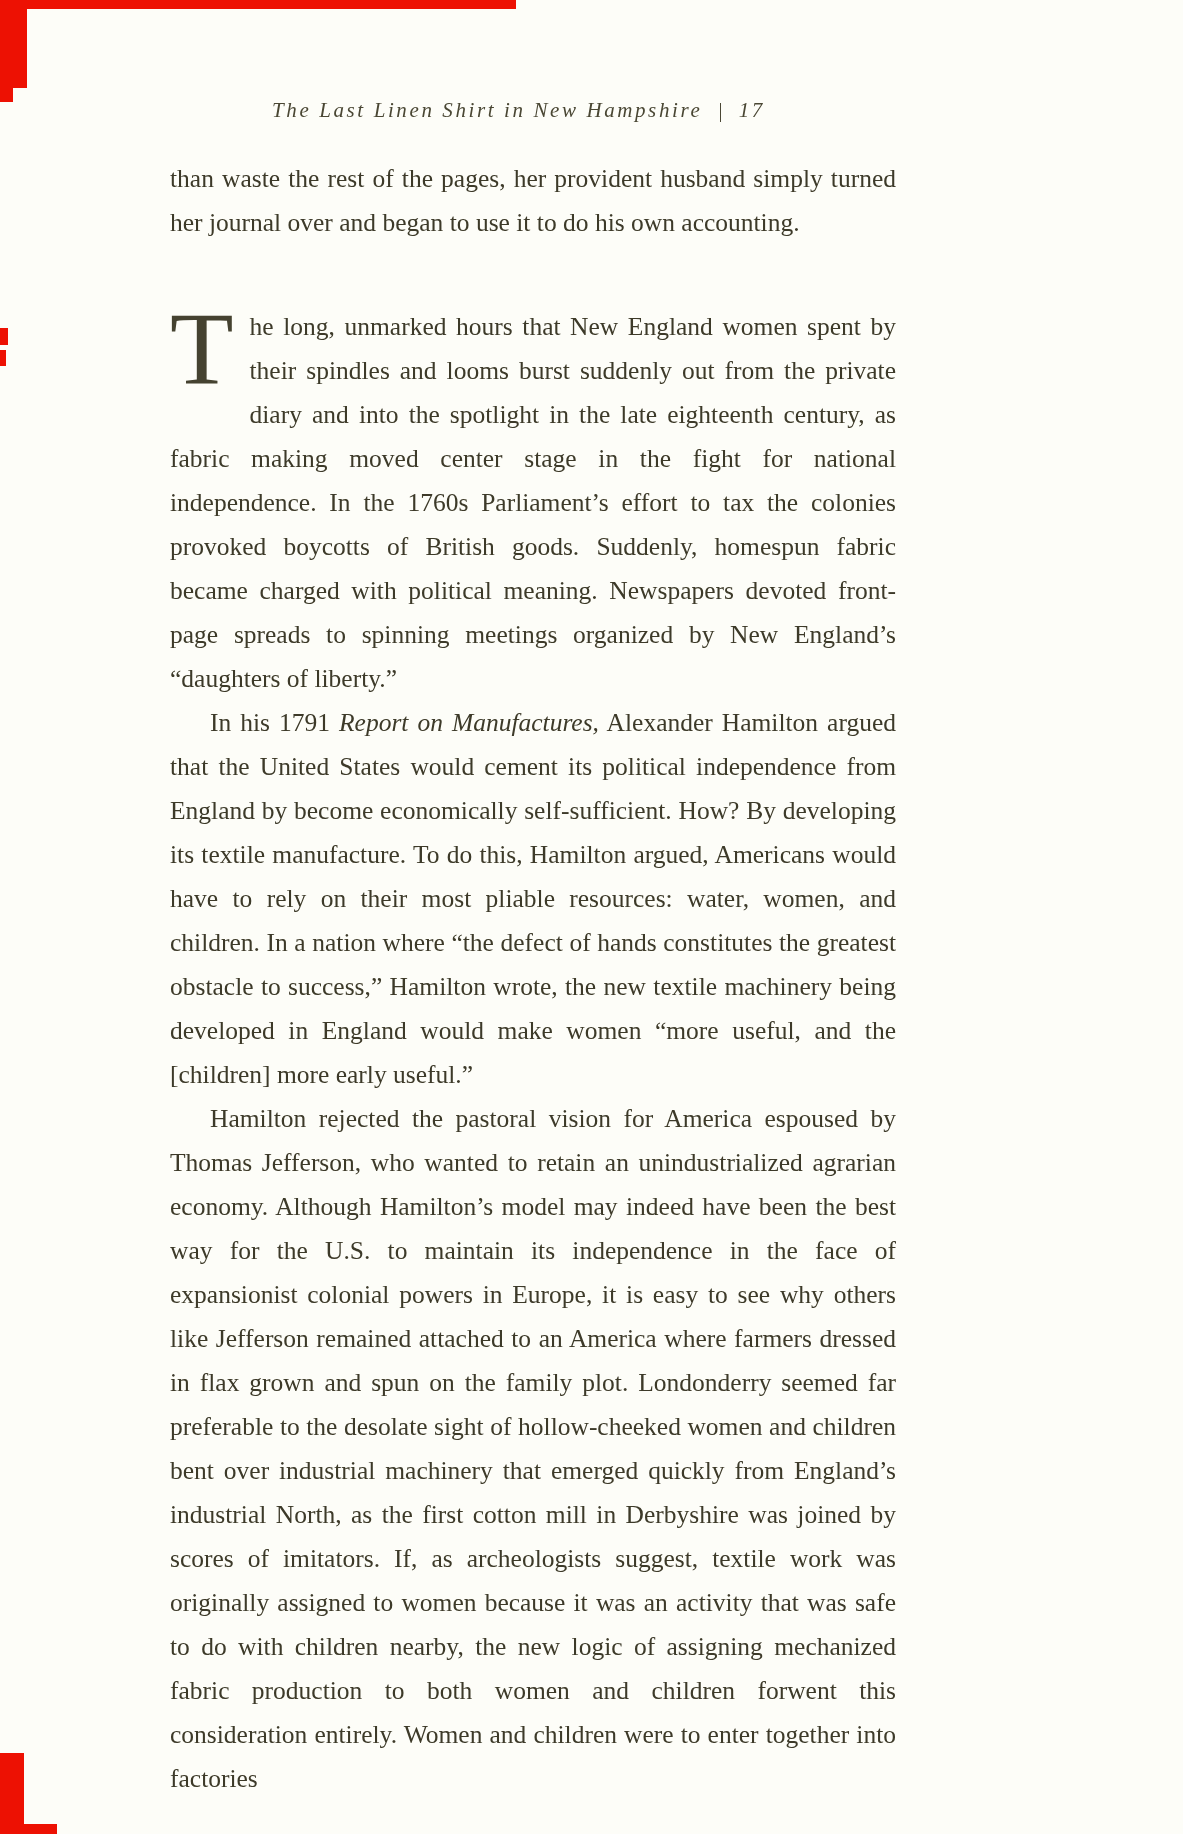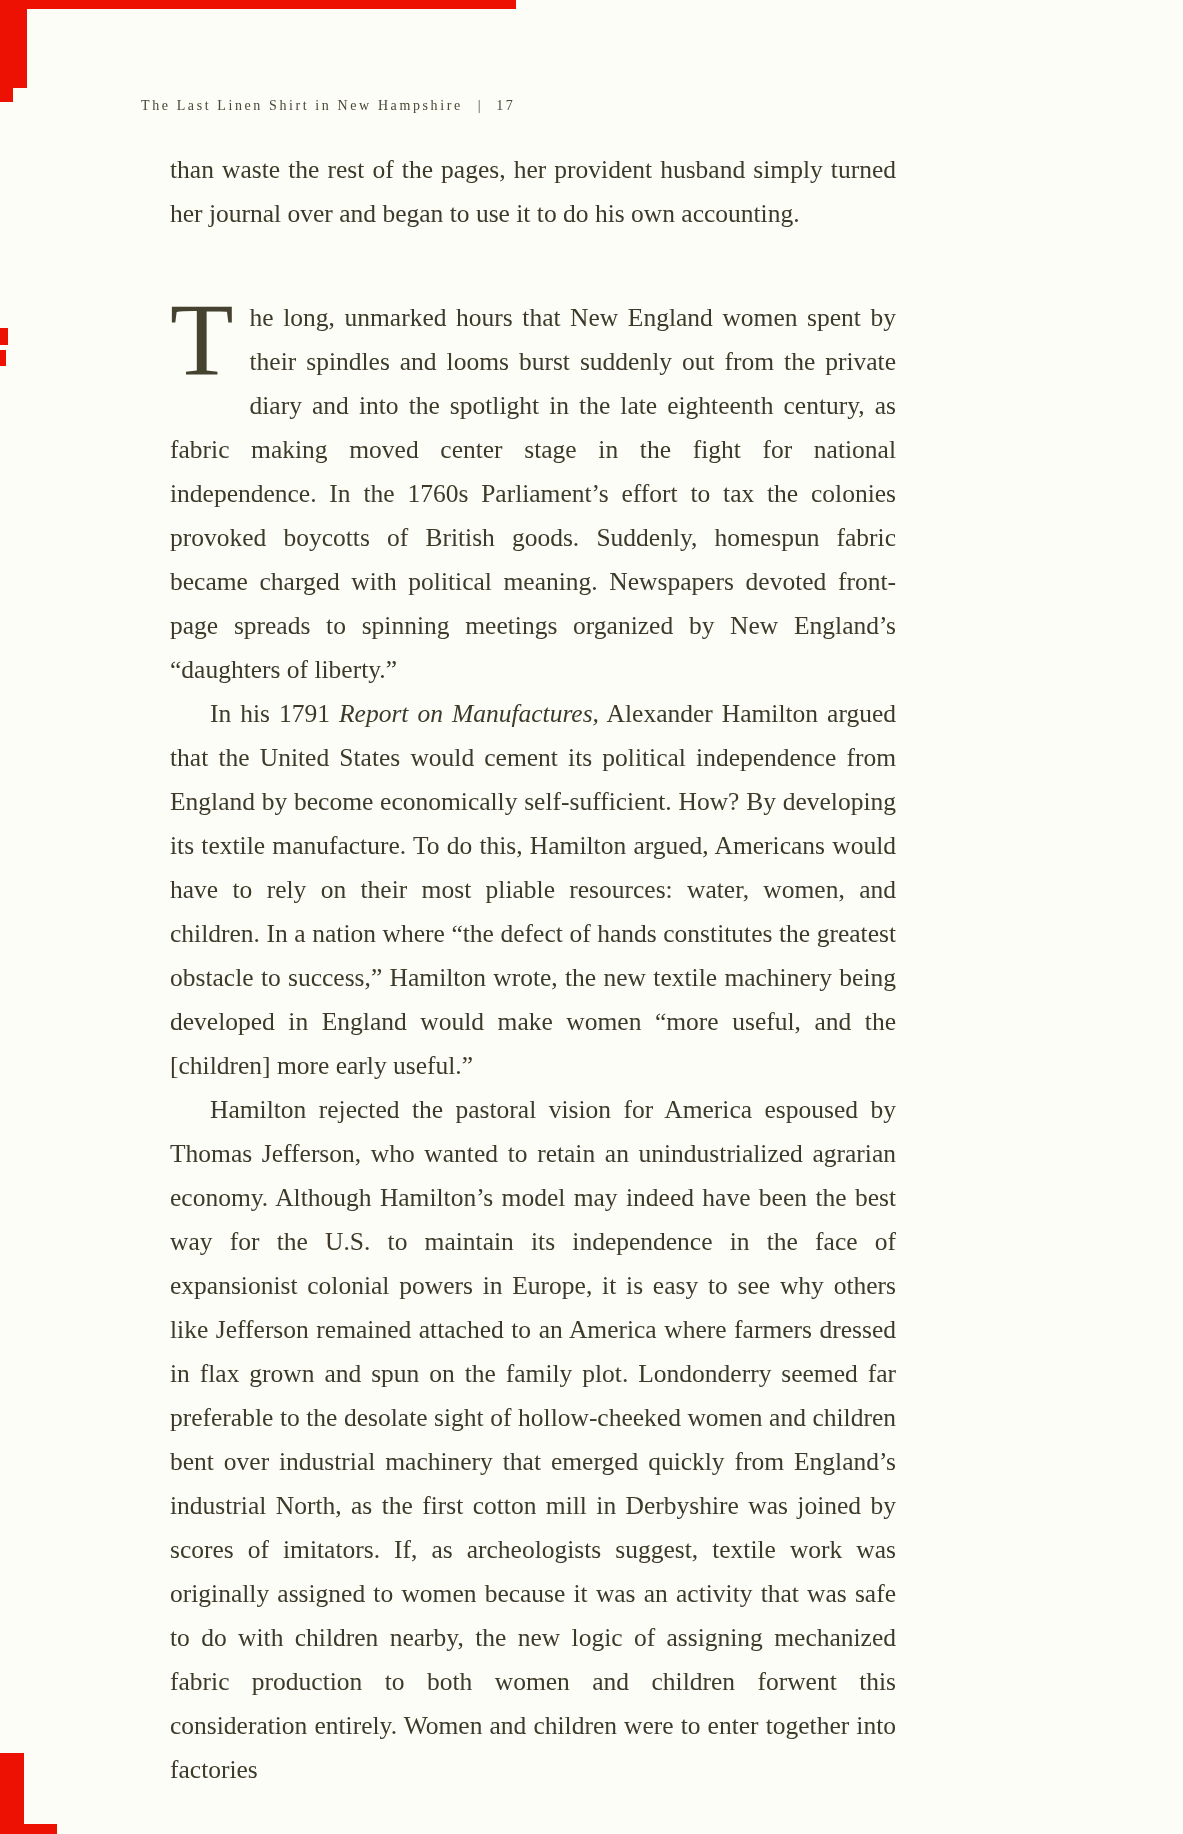--- a/index.html
+++ b/index.html
@@ -14,26 +14,27 @@
     font-family: "Liberation Serif", serif;
     color: #3d3a29;
   }
   .text-block {
     position: absolute;
     left: 141px;
     top: 98px;
     width: 755px;
   }
   .running-head {
-    text-align: left;
-    font-size: 14px;
+    text-align: center;
+    font-size: 21px;
     letter-spacing: 2.6px;
     color: #4a4734;
     margin-bottom: 34px;
     white-space: nowrap;
+    font-style: italic;
   }
   .running-head .sep {
     display: inline-block;
     margin: 0 13px 0 15px;
     font-weight: 400;
   }
   p.body-para {
     font-size: 25.5px;
     line-height: 44px;
     text-align: justify;

